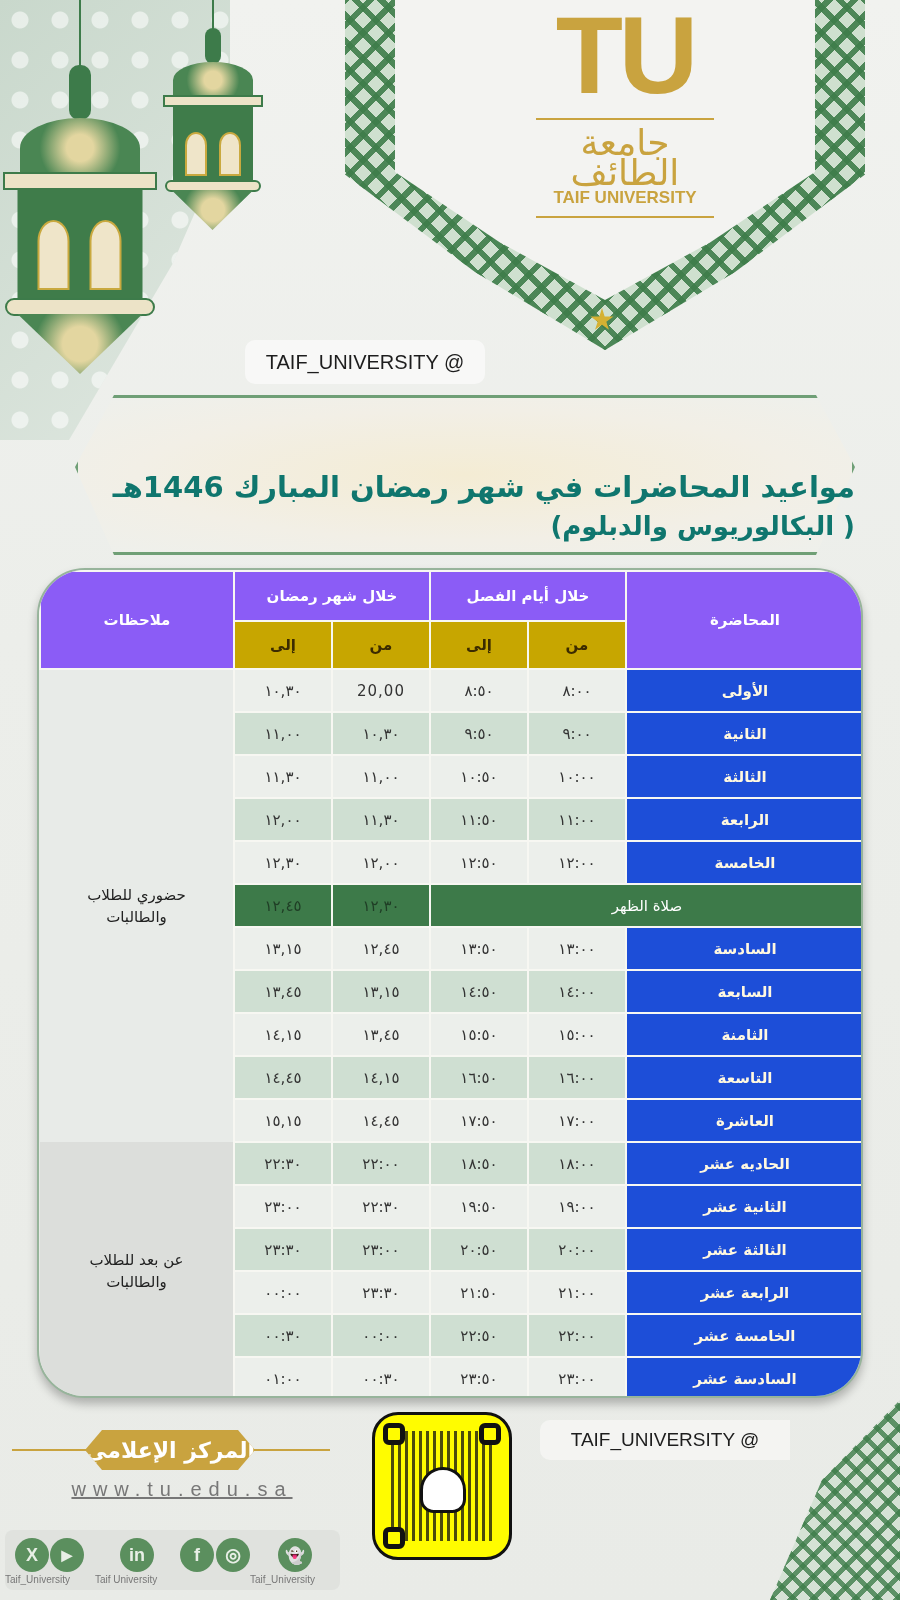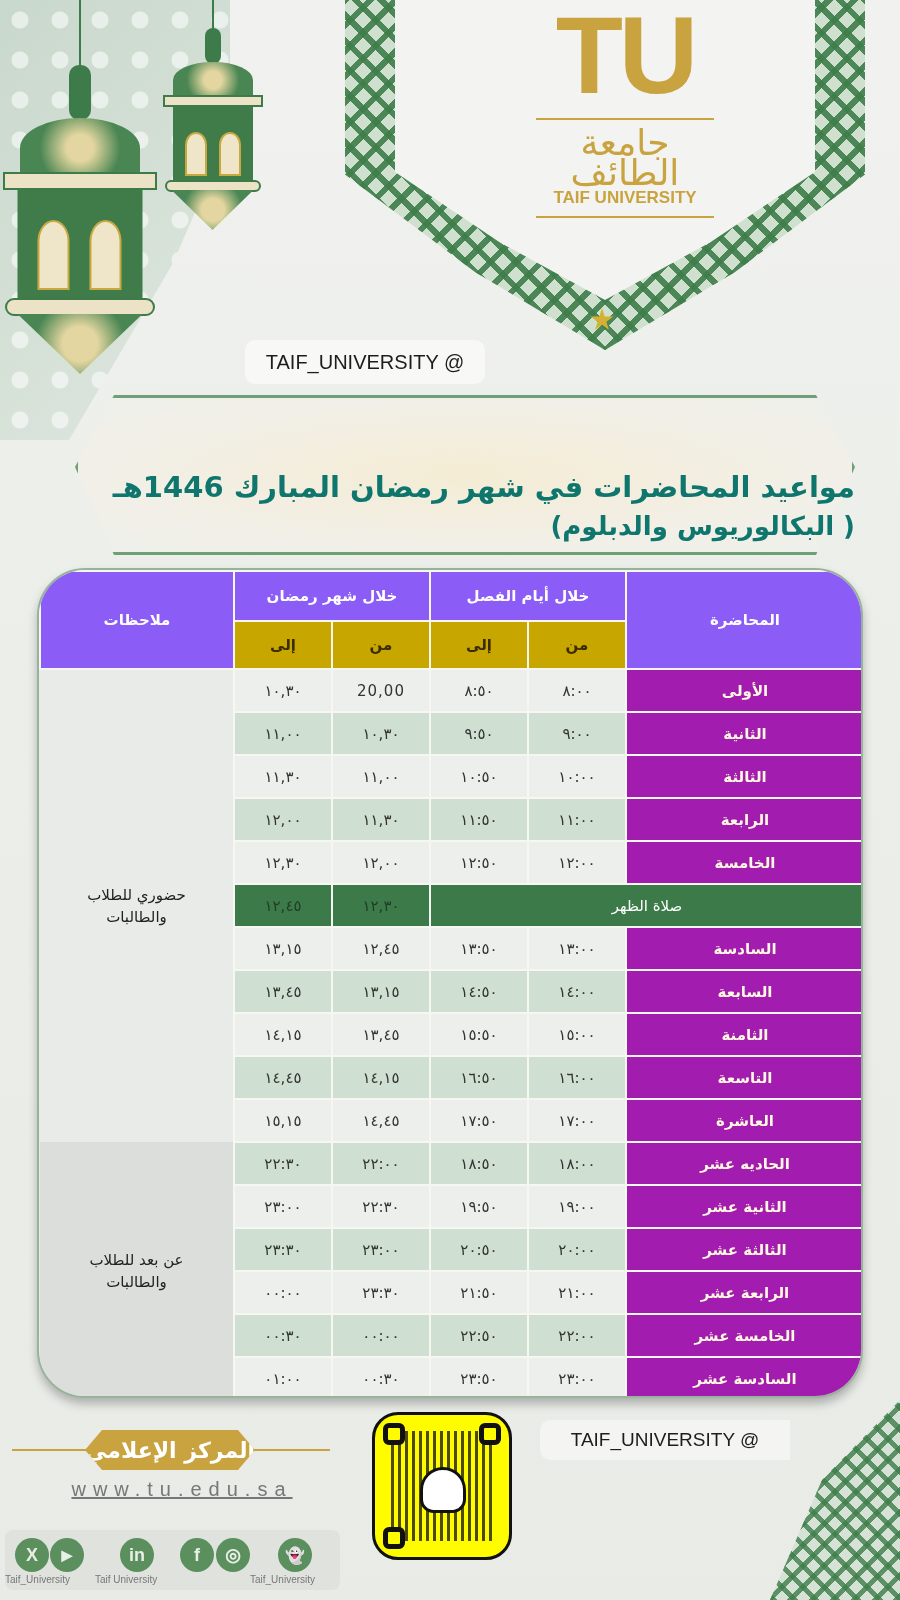--- a/index.html
+++ b/index.html
@@ -74,21 +74,21 @@
     position: absolute; left: 37px; top: 568px; width: 826px; height: 830px;
     border-radius: 48px; overflow: hidden;
     background: #e8ebe7;
     border: 2px solid #97b49b;
     box-shadow: 0 6px 10px rgba(0,0,0,.25);
   }
   table { border-collapse: collapse; width: 100%; direction: rtl; table-layout: fixed; }
   th, td { text-align: center; border: 2px solid #f7f7f2; font-size: 15px; }
   th.green { background: #8b5cf6; color: #fff; font-weight: 700; margin-top: 8px; }
   th.gold { background: #c7a600; color: #3b2b00; font-weight: 700; height: 48px; }
-  td.lecture { background: #a21caf; color: #fff8e0; font-weight: 700; }
+  td.lecture { background: #1d4ed8; color: #fff8e0; font-weight: 700; }
   td.time { color: #333; font-family: "DejaVu Sans", sans-serif; letter-spacing: 1px; }
   tr.odd td.time { background: #ecefeb; }
   tr.even td.time { background: #cfdfd2; }
   tr.prayer td { background: #3d7a49; color: #fff; }
   tr.prayer td.time { color: #1f3d25; background: #3d7a49; }
   td.notes { background: #e8ebe8; color: #222; font-size: 15px; line-height: 22px; border: none; }
   tr.bodyrow td { height: 43px; }
 
   .media-center {
     position: absolute; left: 85px; top: 1430px; width: 170px; height: 40px;

